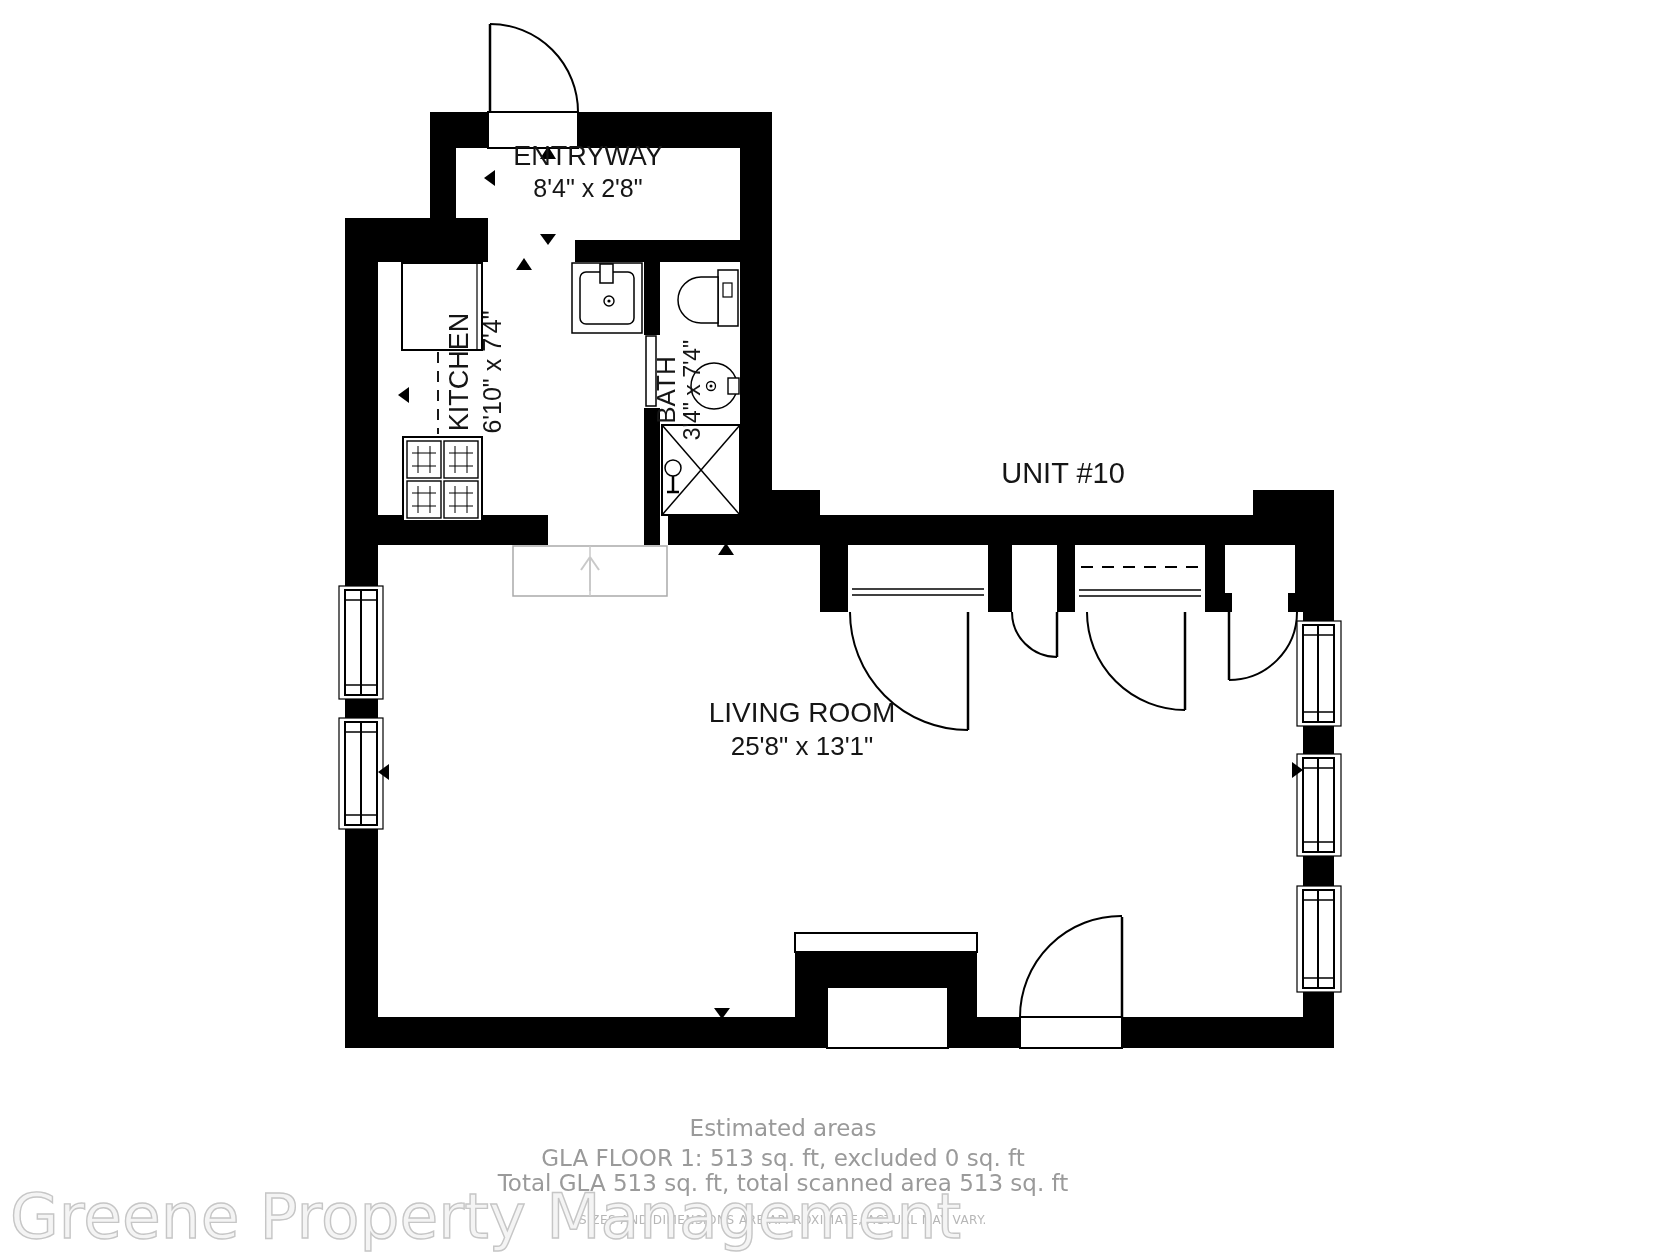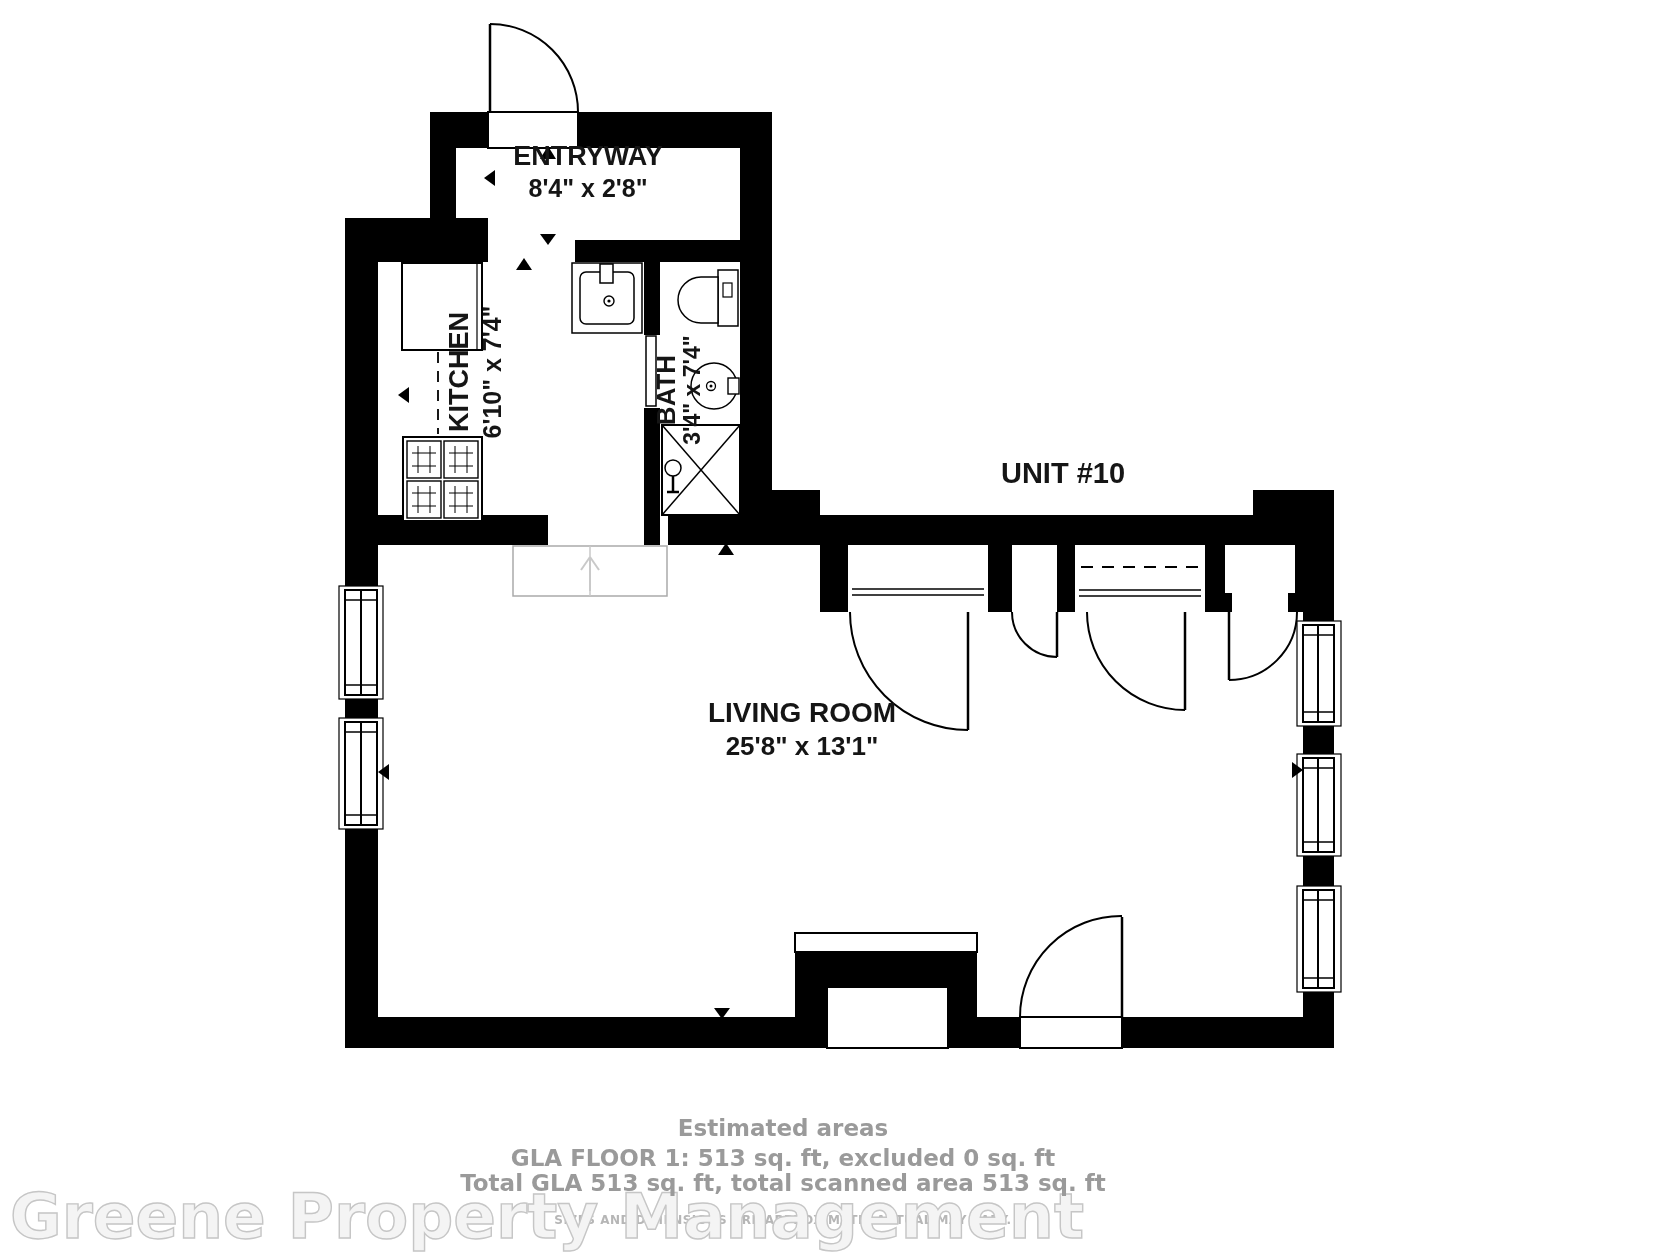--- a/index.html
+++ b/index.html
@@ -1,16 +1,16 @@
 <!DOCTYPE html>
 <html><head>
 <meta charset="utf-8">
 <style>
   html,body{margin:0;padding:0;background:#ffffff;}
-  .canvas{position:relative;width:1420px;height:1260px;background:#ffffff;overflow:hidden;font-weight:bold;}
+  .canvas{position:relative;width:1420px;height:1260px;background:#ffffff;overflow:hidden;}
   svg{display:block;font-family:"Liberation Sans",sans-serif;}
   .room-label{fill:#151515;font-family:"Liberation Sans",sans-serif;}
   .footer-text{fill:#9a9a9a;font-family:"DejaVu Sans",sans-serif;}
   .disclaimer-text{fill:#b6b6b6;font-family:"DejaVu Sans",sans-serif;letter-spacing:.5px;}
   .watermark-text{fill:#f4f4f4;stroke:#c6c6c6;stroke-width:1.4;font-family:"DejaVu Sans",sans-serif;}
   .wall{fill:#000000;}
   .cut{fill:#ffffff;}
   .ln{stroke:#000000;fill:none;}
   .fixture{fill:#ffffff;stroke:#000000;}
   .grayln{stroke:#c9c9c9;fill:none;}

